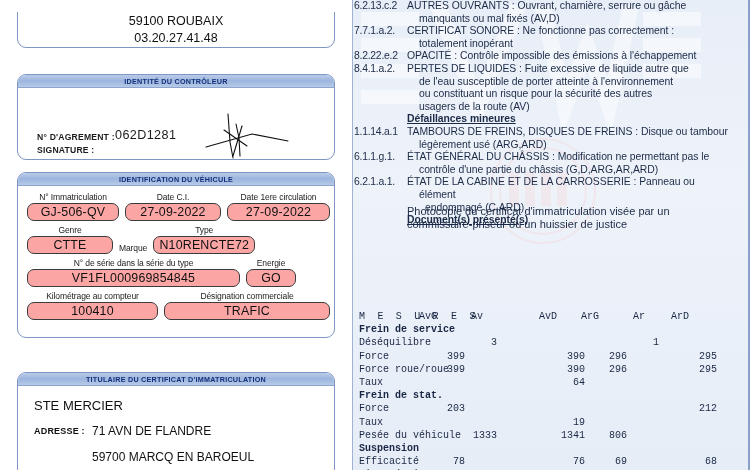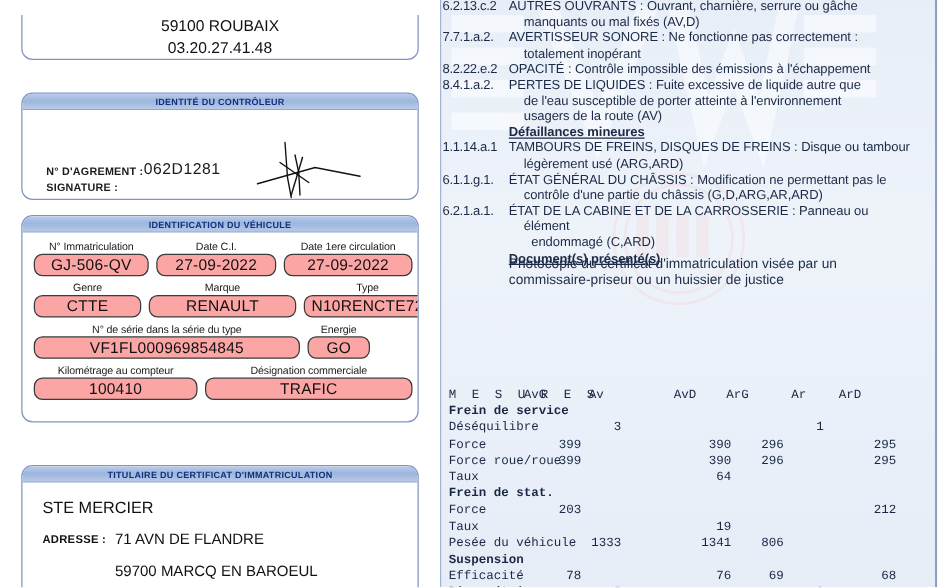--- a/index.html
+++ b/index.html
@@ -279,21 +279,20 @@
           </div>
         </div>
 
         <div class="fld-row">
           <div class="fld">
             <div class="fld-label">Genre</div>
             <div class="fld-box w-genre">CTTE</div>
           </div>
           <div class="fld">
             <div class="fld-label">Marque</div>
-            <div class="fld-box w-marque">RENAULT</div>
           </div>
           <div class="fld">
             <div class="fld-label">Type</div>
             <div class="fld-box w-type">N10RENCTE72</div>
           </div>
         </div>
 
         <div class="fld-row">
           <div class="fld">
             <div class="fld-label">N° de série dans la série du type</div>
@@ -362,32 +361,33 @@
     </svg>
 
     <div id="defects">
         <div class="dline">
           <span class="dcode">6.2.13.c.2</span>
           <span class="dtext">AUTRES OUVRANTS : Ouvrant, charnière, serrure ou gâche</span>
         </div>
         <div class="dline dcont">manquants ou mal fixés (AV,D)</div>
         <div class="dline">
           <span class="dcode">7.7.1.a.2.</span>
-          <span class="dtext">AVERTISSEUR SONORE : Ne fonctionne pas correctement :</span>
+          <span class="dtext">CERTIFICAT SONORE : Ne fonctionne pas correctement :</span>
         </div>
         <div class="dline dcont">totalement inopérant</div>
         <div class="dline">
           <span class="dcode">8.2.22.e.2</span>
           <span class="dtext">OPACITÉ : Contrôle impossible des émissions à l'échappement</span>
         </div>
         <div class="dline">
           <span class="dcode">8.4.1.a.2.</span>
           <span class="dtext">PERTES DE LIQUIDES : Fuite excessive de liquide autre que</span>
         </div>
         <div class="dline dcont">de l'eau susceptible de porter atteinte à l'environnement</div>
+        <div class="dline dcont">ou constituant un risque pour la sécurité des autres</div>
         <div class="dline dcont">usagers de la route (AV)</div>
         <div class="dline dsection">Défaillances mineures</div>
         <div class="dline">
           <span class="dcode">1.1.14.a.1</span>
           <span class="dtext">TAMBOURS DE FREINS, DISQUES DE FREINS : Disque ou tambour</span>
         </div>
         <div class="dline dcont">légèrement usé (ARG,ARD)</div>
         <div class="dline">
           <span class="dcode">6.1.1.g.1.</span>
           <span class="dtext">ÉTAT GÉNÉRAL DU CHÂSSIS : Modification ne permettant pas le</span>

